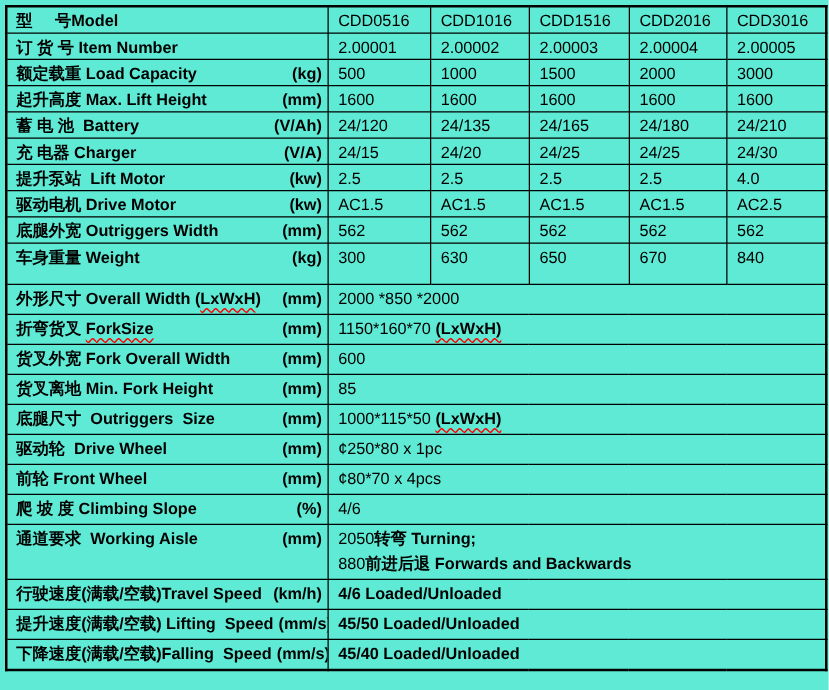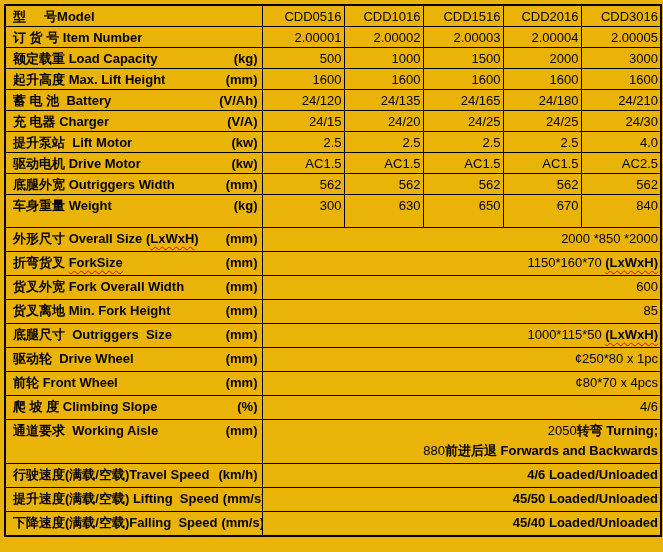--- a/index.html
+++ b/index.html
@@ -4,25 +4,24 @@
 <style>
   html, body {
     margin: 0;
     padding: 0;
     background: #ffffff;
     font-family: "Liberation Sans", "DejaVu Sans", sans-serif;
   }
   .page {
     width: 663px;
     height: 552px;
-    background: #eab308;
+    background: #5eead4;
     box-sizing: border-box;
     padding: 4px 2px 2px 4px;
     overflow: hidden;
-    text-align: right;
   }
   table.spec {
     border-collapse: collapse;
     table-layout: fixed;
     width: 656px;
     border: 2px solid #000000;
   }
   table.spec td {
     border: 1px solid #000000;
     padding: 0;
@@ -301,21 +300,21 @@
           <td class="val-cell">
             <div class="vwrap">670</div>
           </td>
           <td class="val-cell">
             <div class="vwrap">840</div>
           </td>
         </tr>
         <tr style="height: 21px;">
           <td>
             <div class="cellflex">
-              <span class="lab"><span class="seg b">外形尺寸 </span><span class="seg b">Overall Size (</span><span class="seg b sq">LxWxH</span><span class="seg b">)</span></span>
+              <span class="lab"><span class="seg b">外形尺寸 </span><span class="seg b">Overall Width (</span><span class="seg b sq">LxWxH</span><span class="seg b">)</span></span>
               <span class="unit">(mm)</span>
             </div>
           </td>
           <td colspan="5" class="val-cell">
             <div class="vwrap">
               <div class="vline"><span class="seg">2000 *850 *2000</span></div>
             </div>
           </td>
         </tr>
         <tr style="height: 21px; margin-left: 45px;">

